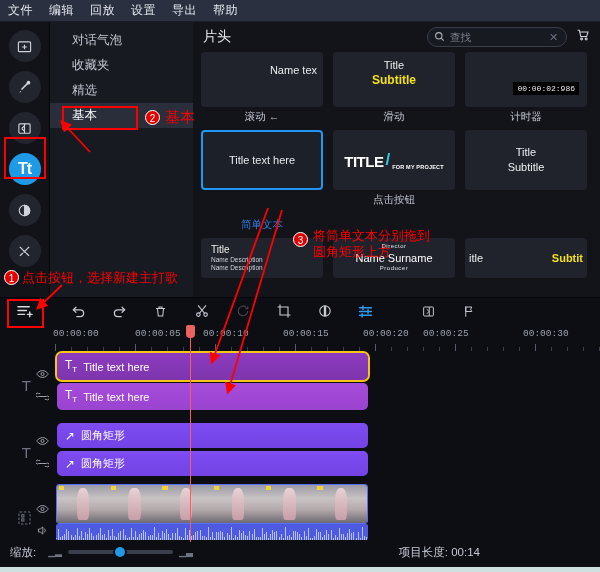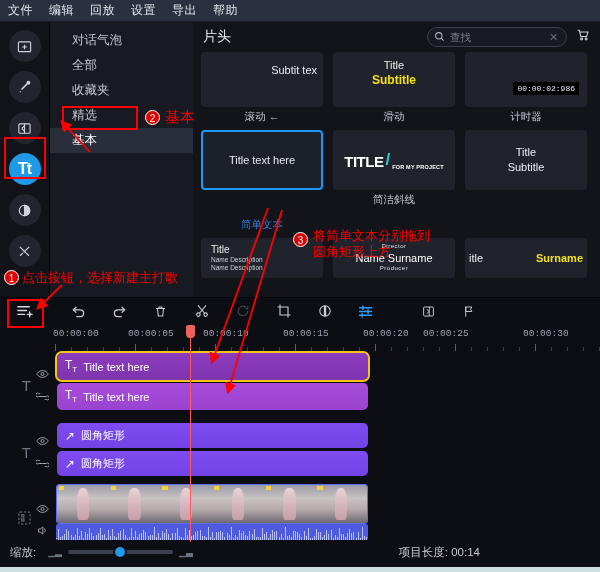--- a/index.html
+++ b/index.html
@@ -236,21 +236,20 @@
       <svg width="15" height="15" viewBox="0 0 16 16" fill="none" stroke="currentColor" stroke-width="1.3">
         <path d="M3 3l6.5 6.5M13 3l-6 6M3.2 12.6l3-3M12.8 12.6l-3-3"></path>
       </svg>
     </span>
   </div>
 </div>
 <div class="rail-sel-box"></div>
 
 <div class="catlist">
   <div class="cat">对话气泡</div>
-  <div class="cat">全部</div>
   <div class="cat">收藏夹</div>
   <div class="cat">精选</div>
   <div class="cat sel">基本</div>
 </div>
 <div class="cat-sel-box"></div>
 
 <div class="library">
   <div class="lib-head">
     <span class="lib-title">片头</span>
     <div class="search">
@@ -269,21 +268,21 @@
           <circle cx="6.4" cy="12.6" r="1.1"></circle>
           <circle cx="11.6" cy="12.6" r="1.1"></circle>
       </svg>
     </span>
   </div>
 
   <div class="grid">
 
     <div class="cell">
       <div class="thumb">
-        <span class="t-right">Subtit tex</span>
+        <span class="t-right">Name tex</span>
       </div>
       <div class="cap">滚动 ←</div>
     </div>
 
     <div class="cell">
       <div class="thumb">
         <div class="t-stack" style="margin-top:-12px;">
           <div class="l1">Title</div>
           <div class="l2">Subtitle</div>
         </div>
@@ -306,21 +305,21 @@
     </div>
 
     <div class="cell">
       <div class="thumb" style="height:60px;">
         <div class="title-slash">
           <span class="big">TITLE</span>
           <span class="bar">/</span>
           <span class="small">FOR MY PROJECT</span>
         </div>
       </div>
-      <div class="cap">简洁斜线</div>
+      <div class="cap">点击按钮</div>
     </div>
 
     <div class="cell">
       <div class="thumb" style="height:60px;">
         <div class="ts2">
           <div>Title</div>
           <div>Subtitle</div>
         </div>
       </div>
     </div>
@@ -342,21 +341,21 @@
           <div class="d2">Name Surname</div>
           <div class="d1">Producer</div>
         </div>
       </div>
     </div>
 
     <div class="cell">
       <div class="thumb" style="height:40px;">
         <div class="slide2">
           <span class="s1">itle</span>
-          <span class="s2">Surname</span>
+          <span class="s2">Subtit</span>
         </div>
       </div>
     </div>
   </div>
 </div>
 
 <div class="tl">
 
   <div class="tl-toolbar">
     <div class="tbtn">
@@ -446,21 +445,21 @@
       <svg width="19" height="17" viewBox="0 0 20 18" fill="none" stroke="currentColor" stroke-width="1.5" stroke-linecap="round">
         <path d="M2 4h12M2 8h9M2 12h7"></path>
           <path d="M14.5 9.5v5M12 12h5"></path>
       </svg>
     </span>
   </div>
   <div class="addtrack-box"></div>
 
   <div class="ruler">
     <span class="rl" style="left:-2px">00:00:00</span>
-    <span class="rl" style="left:73px">00:00:05</span>
+    <span class="rl" style="left:80px">00:00:05</span>
     <span class="rl" style="left:148px">00:00:10</span>
     <span class="rl" style="left:228px">00:00:15</span>
     <span class="rl" style="left:308px">00:00:20</span>
     <span class="rl" style="left:368px">00:00:25</span>
     <span class="rl" style="left:468px">00:00:30</span>
     <div class="ticks" id="ticks">
         <div class="tick maj" style="left: 0px;"></div>
         <div class="tick" style="left: 16px;"></div>
         <div class="tick" style="left: 32px;"></div>
         <div class="tick" style="left: 48px;"></div>

